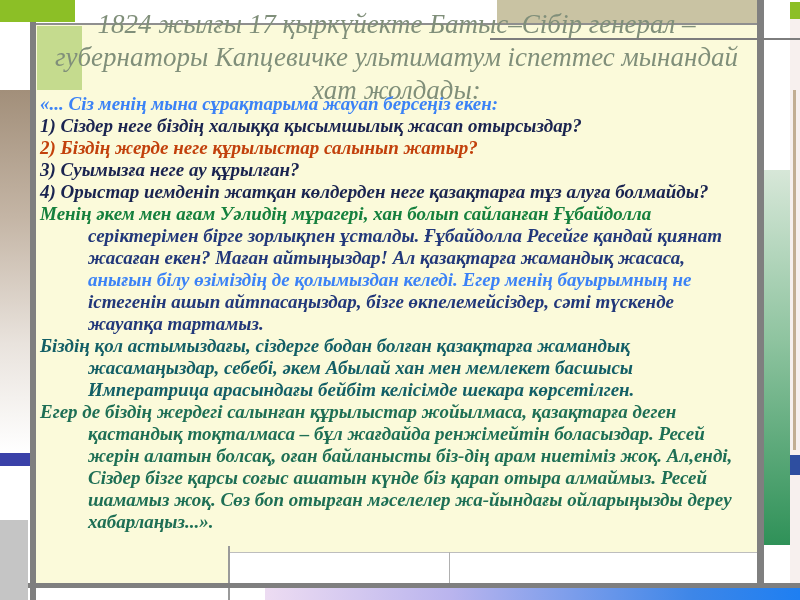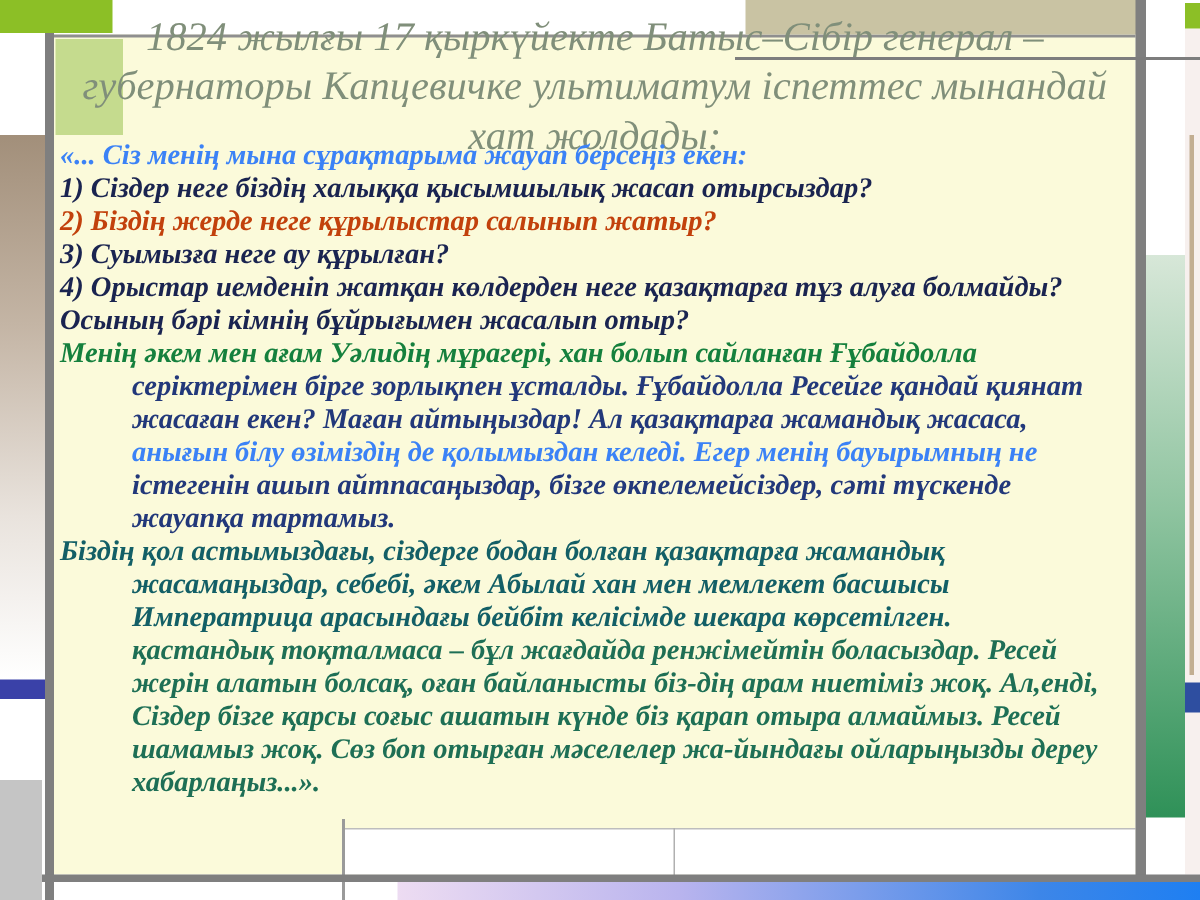--- a/index.html
+++ b/index.html
@@ -75,29 +75,29 @@
   <div class="abs vline-449"></div>
   <div class="abs strike-line"></div>
 
   <div class="abs title">1824 жылғы 17 қыркүйекте Батыс–Сібір генерал – губернаторы Капцевичке ультиматум іспеттес мынандай хат жолдады:</div>
   <div class="abs letter" id="letter-lines">
       <div class="line" style="color: #3b82f6;">«... Сіз менің мына сұрақтарыма жауап берсеңіз екен:</div>
       <div class="line" style="color: rgb(26, 36, 80);">1) Сіздер неге біздің халыққа қысымшылық жасап отырсыздар?</div>
       <div class="line" style="color: #c2410c;">2) Біздің жерде неге құрылыстар салынып жатыр?</div>
       <div class="line" style="color: rgb(26, 36, 80);">3) Суымызға неге ау құрылған?</div>
       <div class="line" style="color: rgb(26, 36, 80);">4) Орыстар иемденіп жатқан көлдерден неге қазақтарға тұз алуға болмайды?</div>
-      <div class="line" style="color: rgb(26, 36, 80);">Осының бәрі кімнің бұйрығымен жасалып отыр?</div>
       <div class="line" style="color: #15803d;">Менің әкем мен ағам Уәлидің мұрагері, хан болып сайланған Ғұбайдолла</div>
       <div class="line indent" style="color: rgb(34, 56, 122);">серіктерімен бірге зорлықпен ұсталды. Ғұбайдолла Ресейге қандай қиянат</div>
       <div class="line indent" style="color: rgb(34, 56, 122);">жасаған екен? Маған айтыңыздар! Ал қазақтарға жамандық жасаса,</div>
       <div class="line indent" style="color: #3b82f6;">анығын білу өзіміздің де қолымыздан келеді. Егер менің бауырымның не</div>
       <div class="line indent" style="color: rgb(34, 56, 122);">істегенін ашып айтпасаңыздар, бізге өкпелемейсіздер, сәті түскенде</div>
       <div class="line indent" style="color: rgb(34, 56, 122);">жауапқа тартамыз.</div>
       <div class="line" style="color: rgb(19, 95, 102);">Біздің қол астымыздағы, сіздерге бодан болған қазақтарға жамандық</div>
       <div class="line indent" style="color: rgb(19, 95, 102);">жасамаңыздар, себебі, әкем Абылай хан мен мемлекет басшысы</div>
       <div class="line indent" style="color: rgb(19, 95, 102);">Императрица арасындағы бейбіт келісімде шекара көрсетілген.</div>
+      <div class="line" style="color: rgb(30, 111, 85);">Егер де біздің жердегі салынған құрылыстар жойылмаса, қазақтарға деген</div>
       <div class="line indent" style="color: rgb(30, 111, 85);">қастандық тоқталмаса – бұл жағдайда ренжімейтін боласыздар. Ресей</div>
       <div class="line indent" style="color: rgb(30, 111, 85);">жерін алатын болсақ, оған байланысты біз-дің арам ниетіміз жоқ. Ал,енді,</div>
       <div class="line indent" style="color: rgb(30, 111, 85);">Сіздер бізге қарсы соғыс ашатын күнде біз қарап отыра алмаймыз. Ресей</div>
       <div class="line indent" style="color: rgb(30, 111, 85);">шамамыз жоқ. Сөз боп отырған мәселелер жа-йындағы ойларыңызды дереу</div>
       <div class="line indent" style="color: rgb(30, 111, 85);">хабарлаңыз...».</div>
     </div>
 </div>
 
 </body></html>

